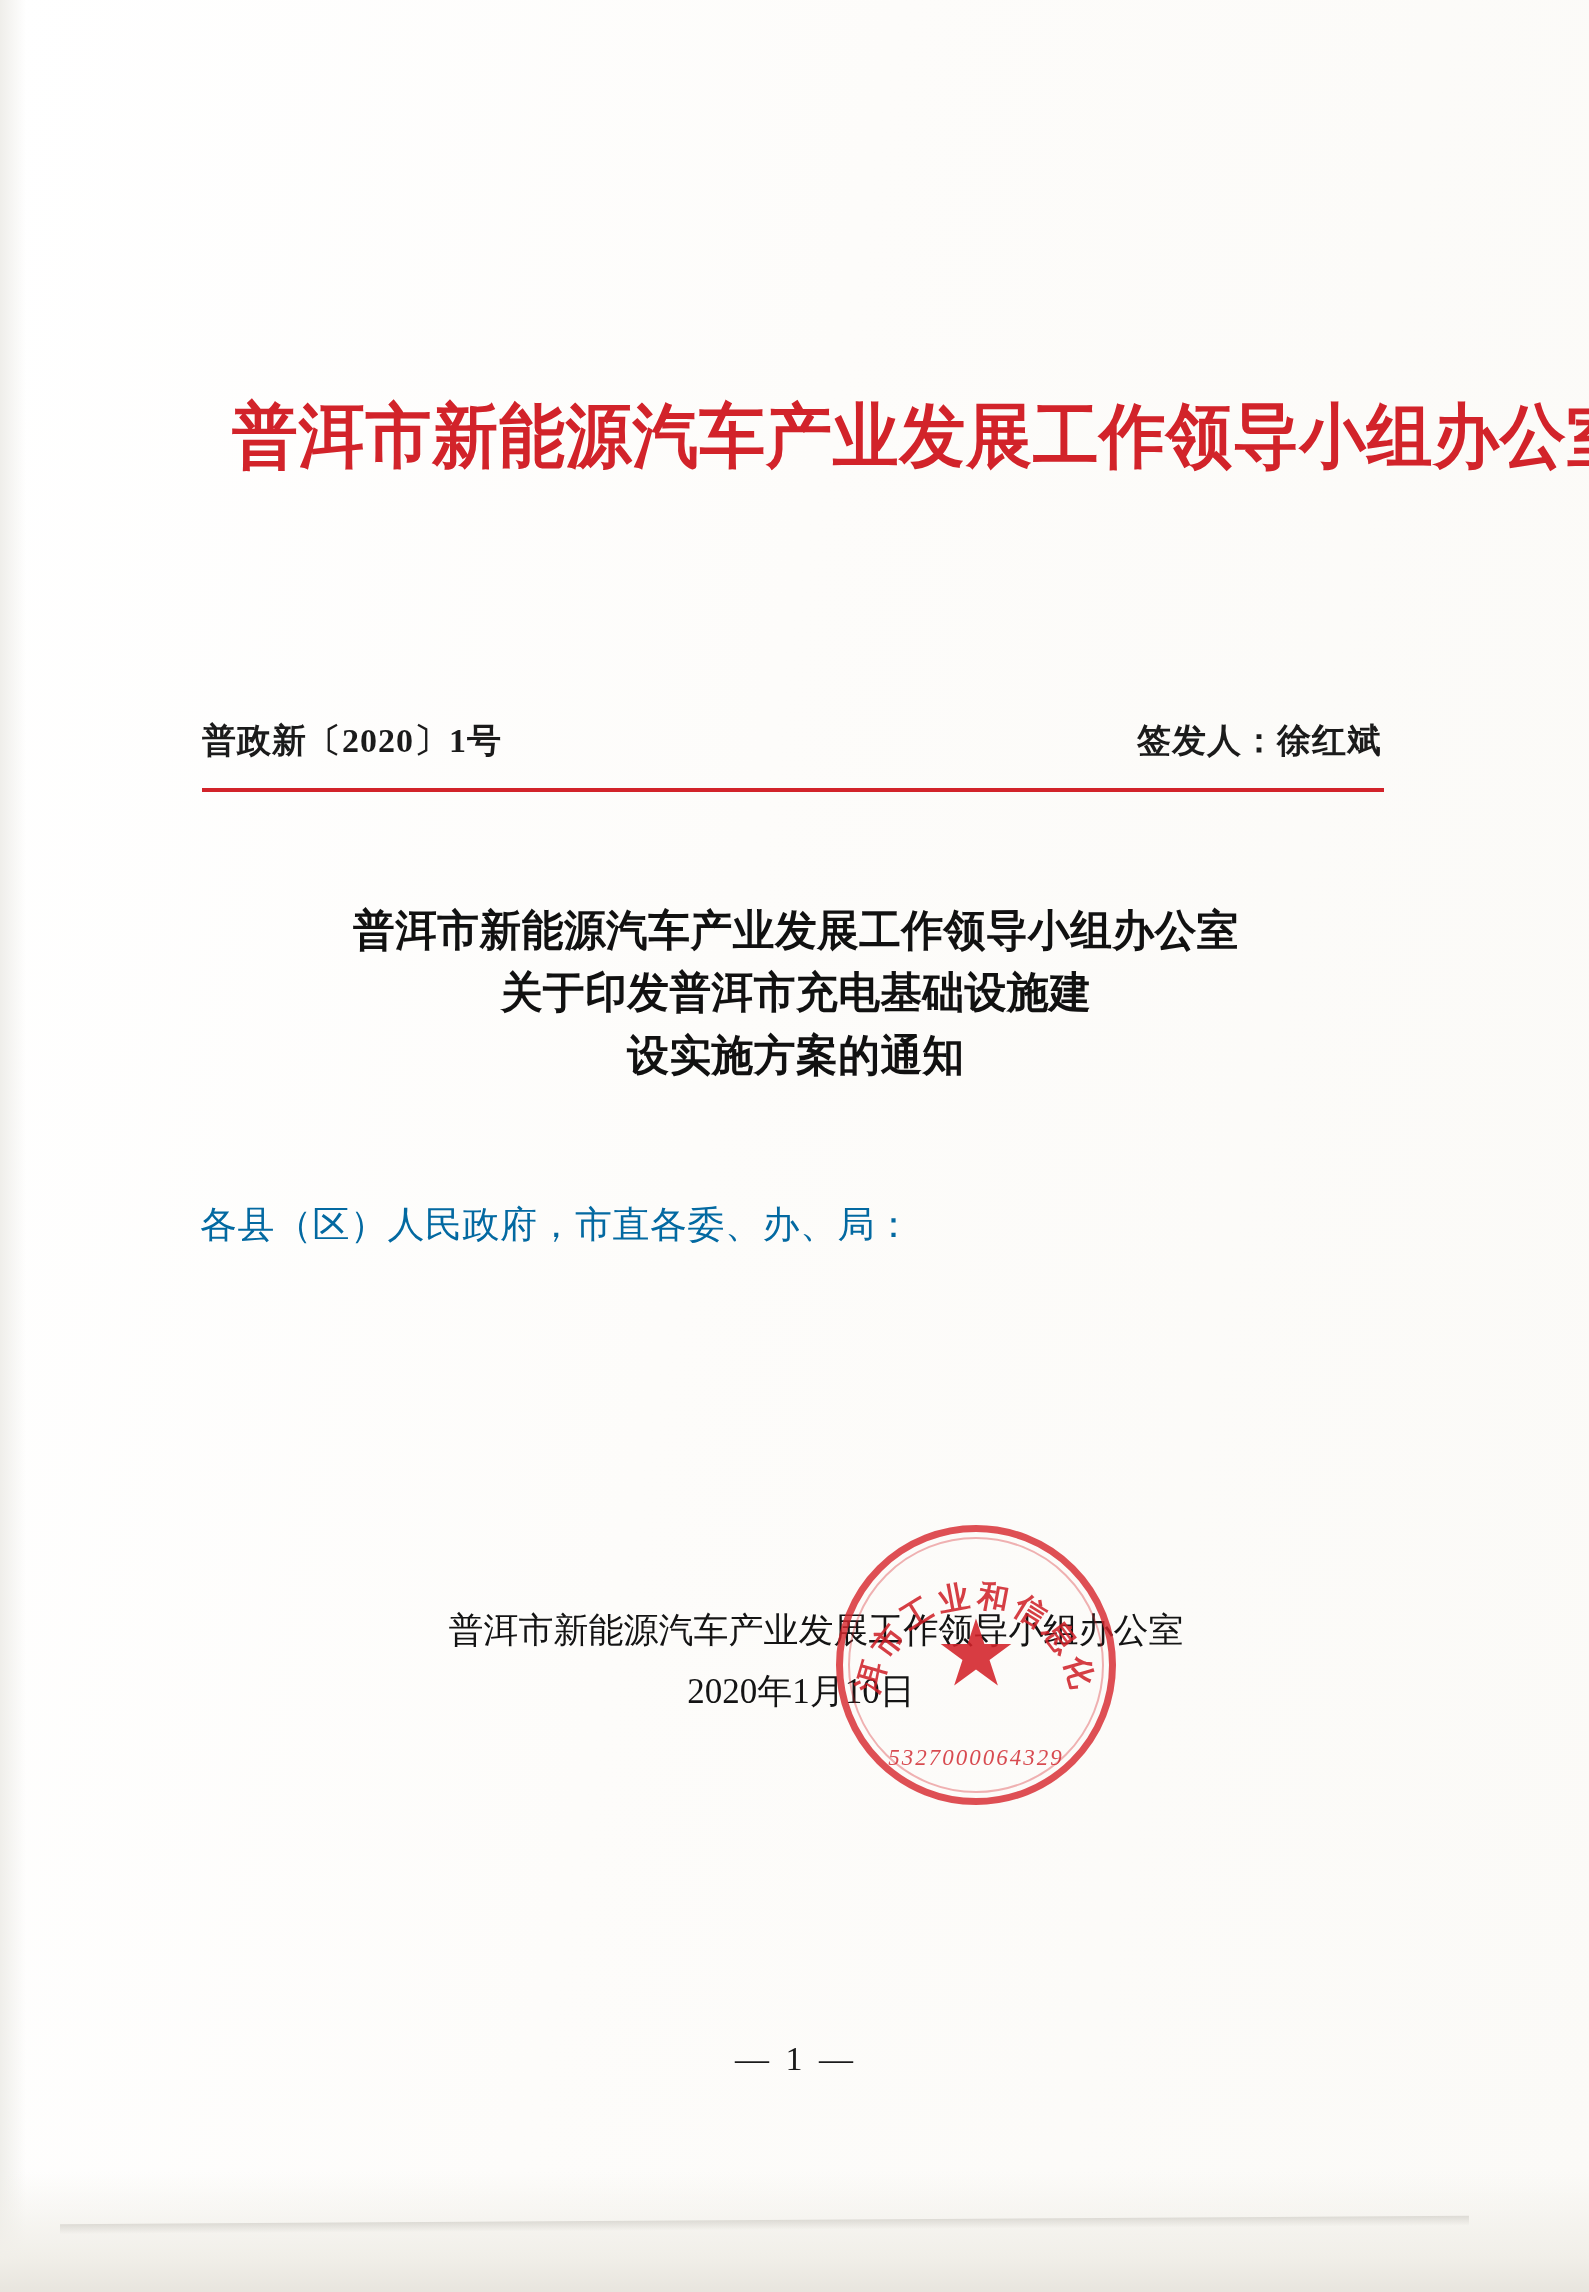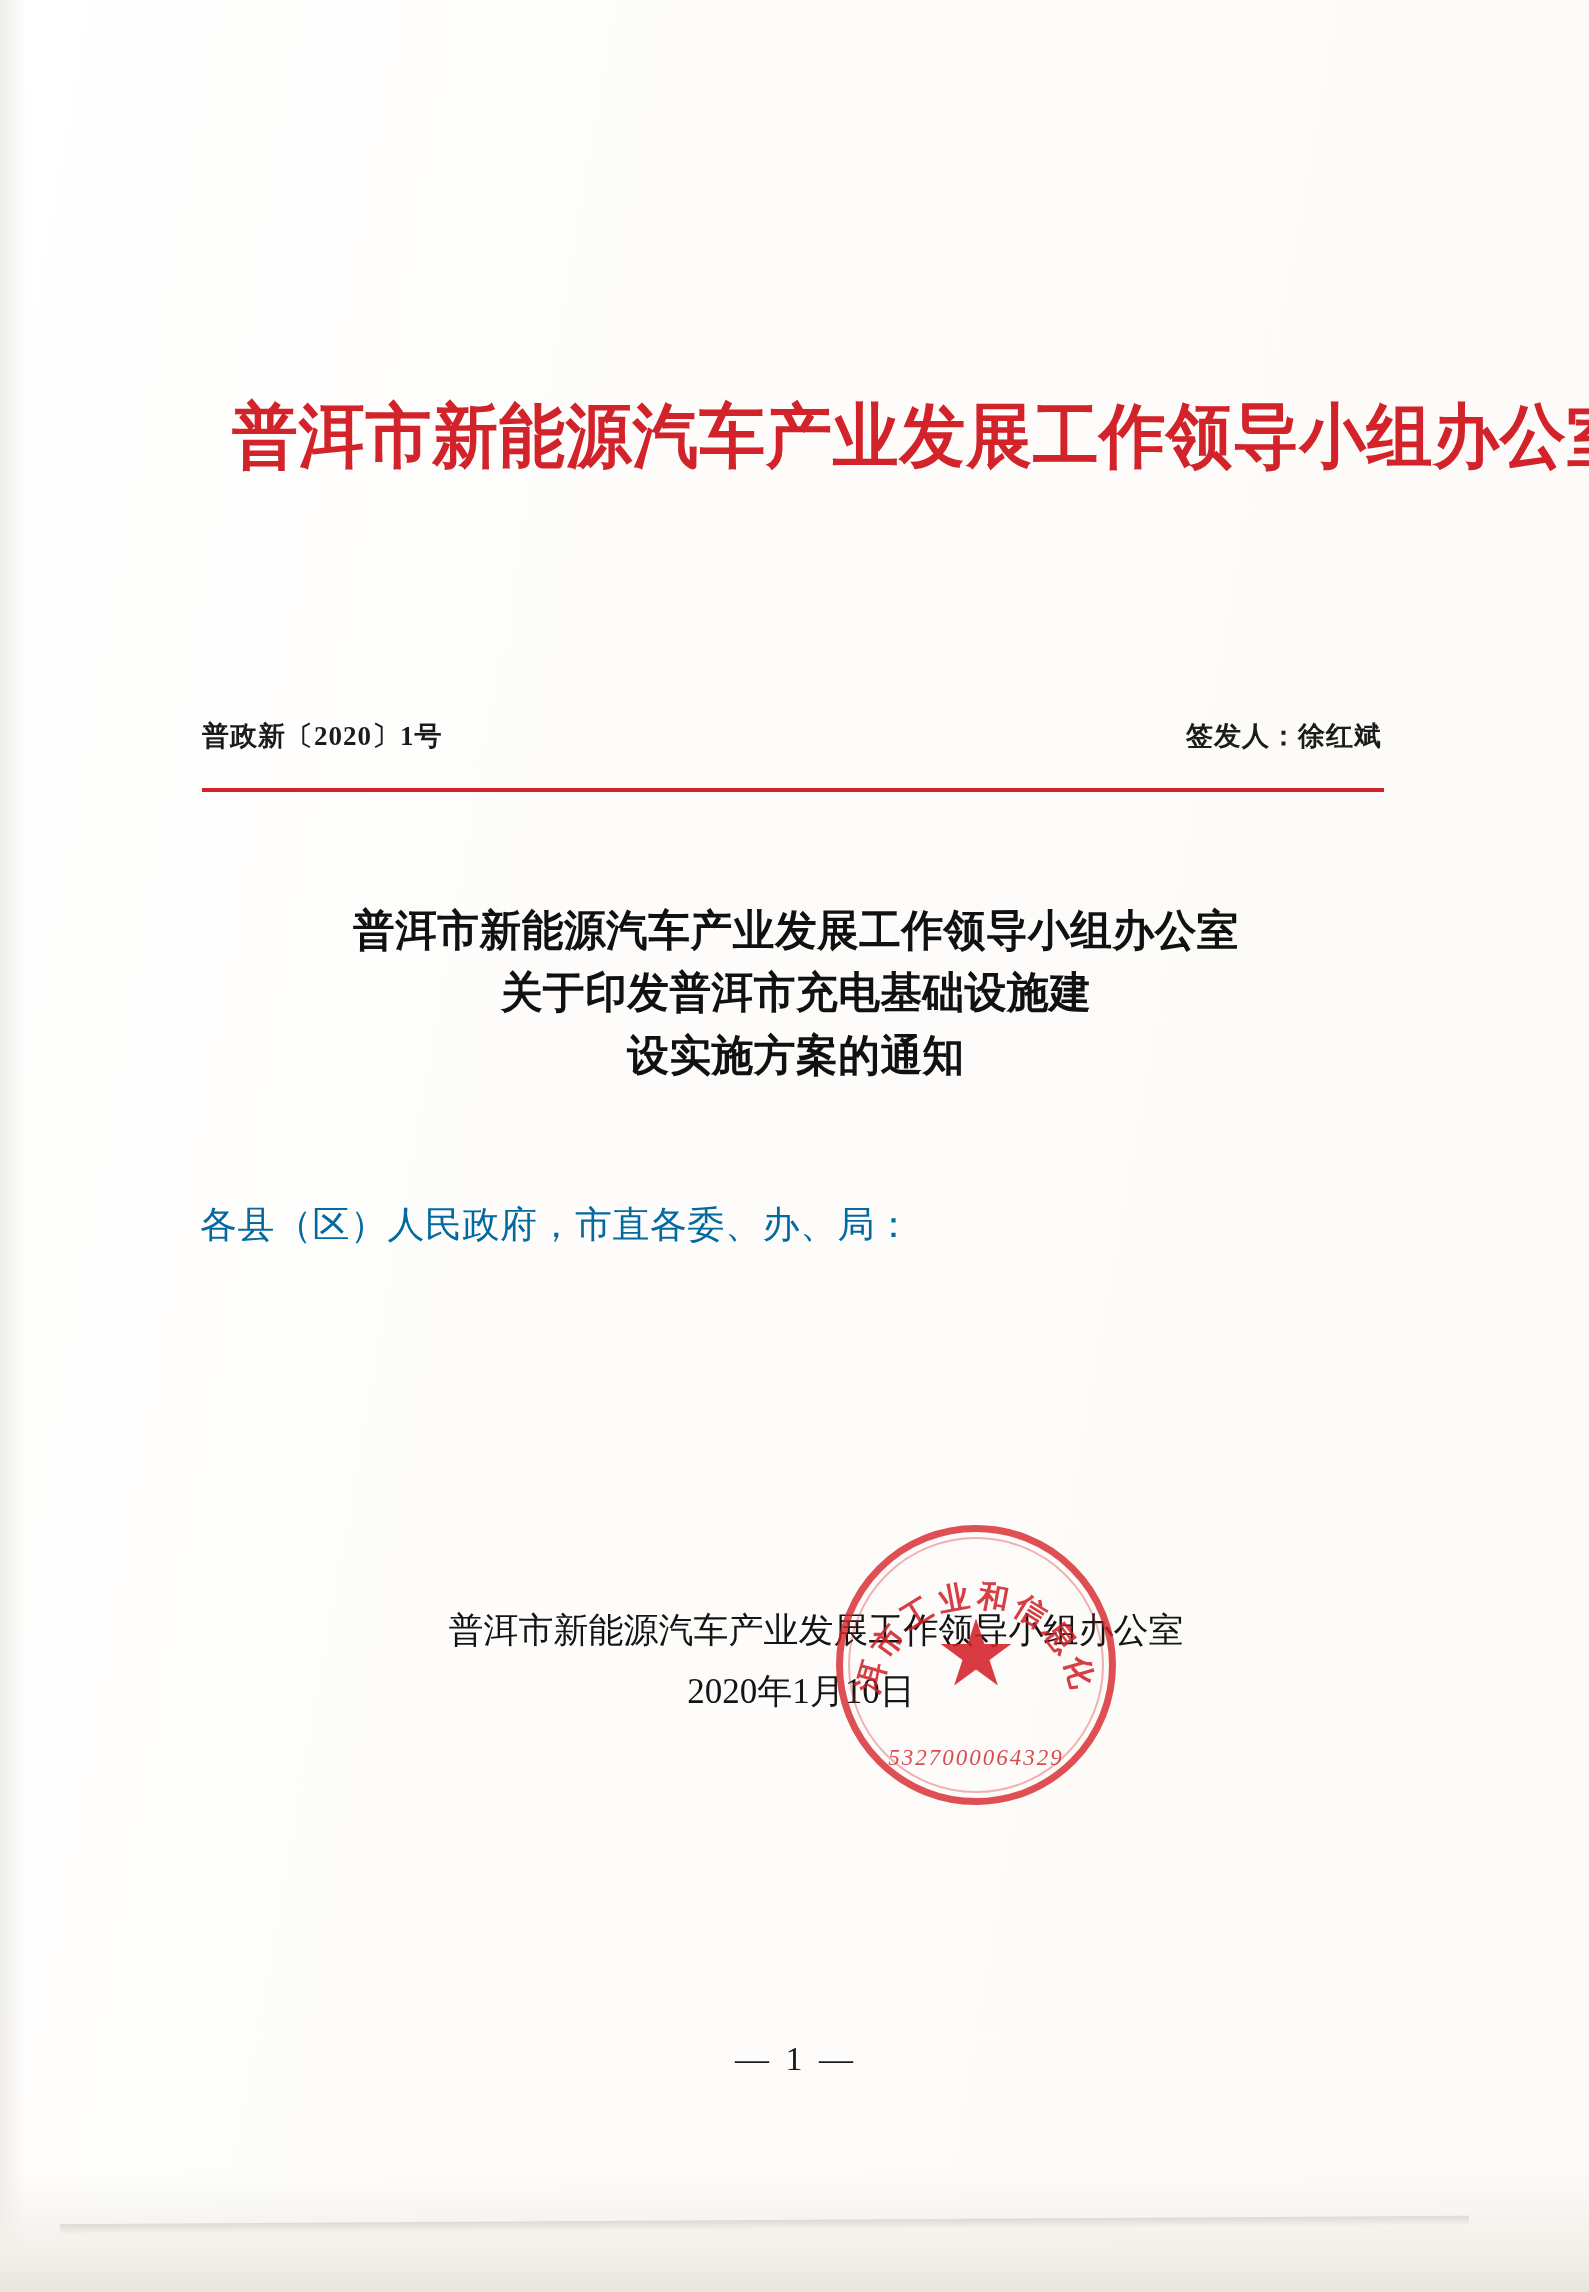--- a/index.html
+++ b/index.html
@@ -72,21 +72,21 @@
 
   
   .docnum-row {
     position: absolute;
     top: 718px;
     left: 6px;
     width: 1180px;
     display: flex;
     justify-content: space-between;
     align-items: baseline;
-    font-size: 27px;
+    font-size: 34px;
     font-weight: bold;
     color: #1b1b1b;
     font-family: "Liberation Serif", "DejaVu Serif", serif;
   }
   .docnum { letter-spacing: 1px; }
   .signer { letter-spacing: 1px; margin-right: 0; }
 
   .red-rule {
     position: absolute;
     top: 788px;

